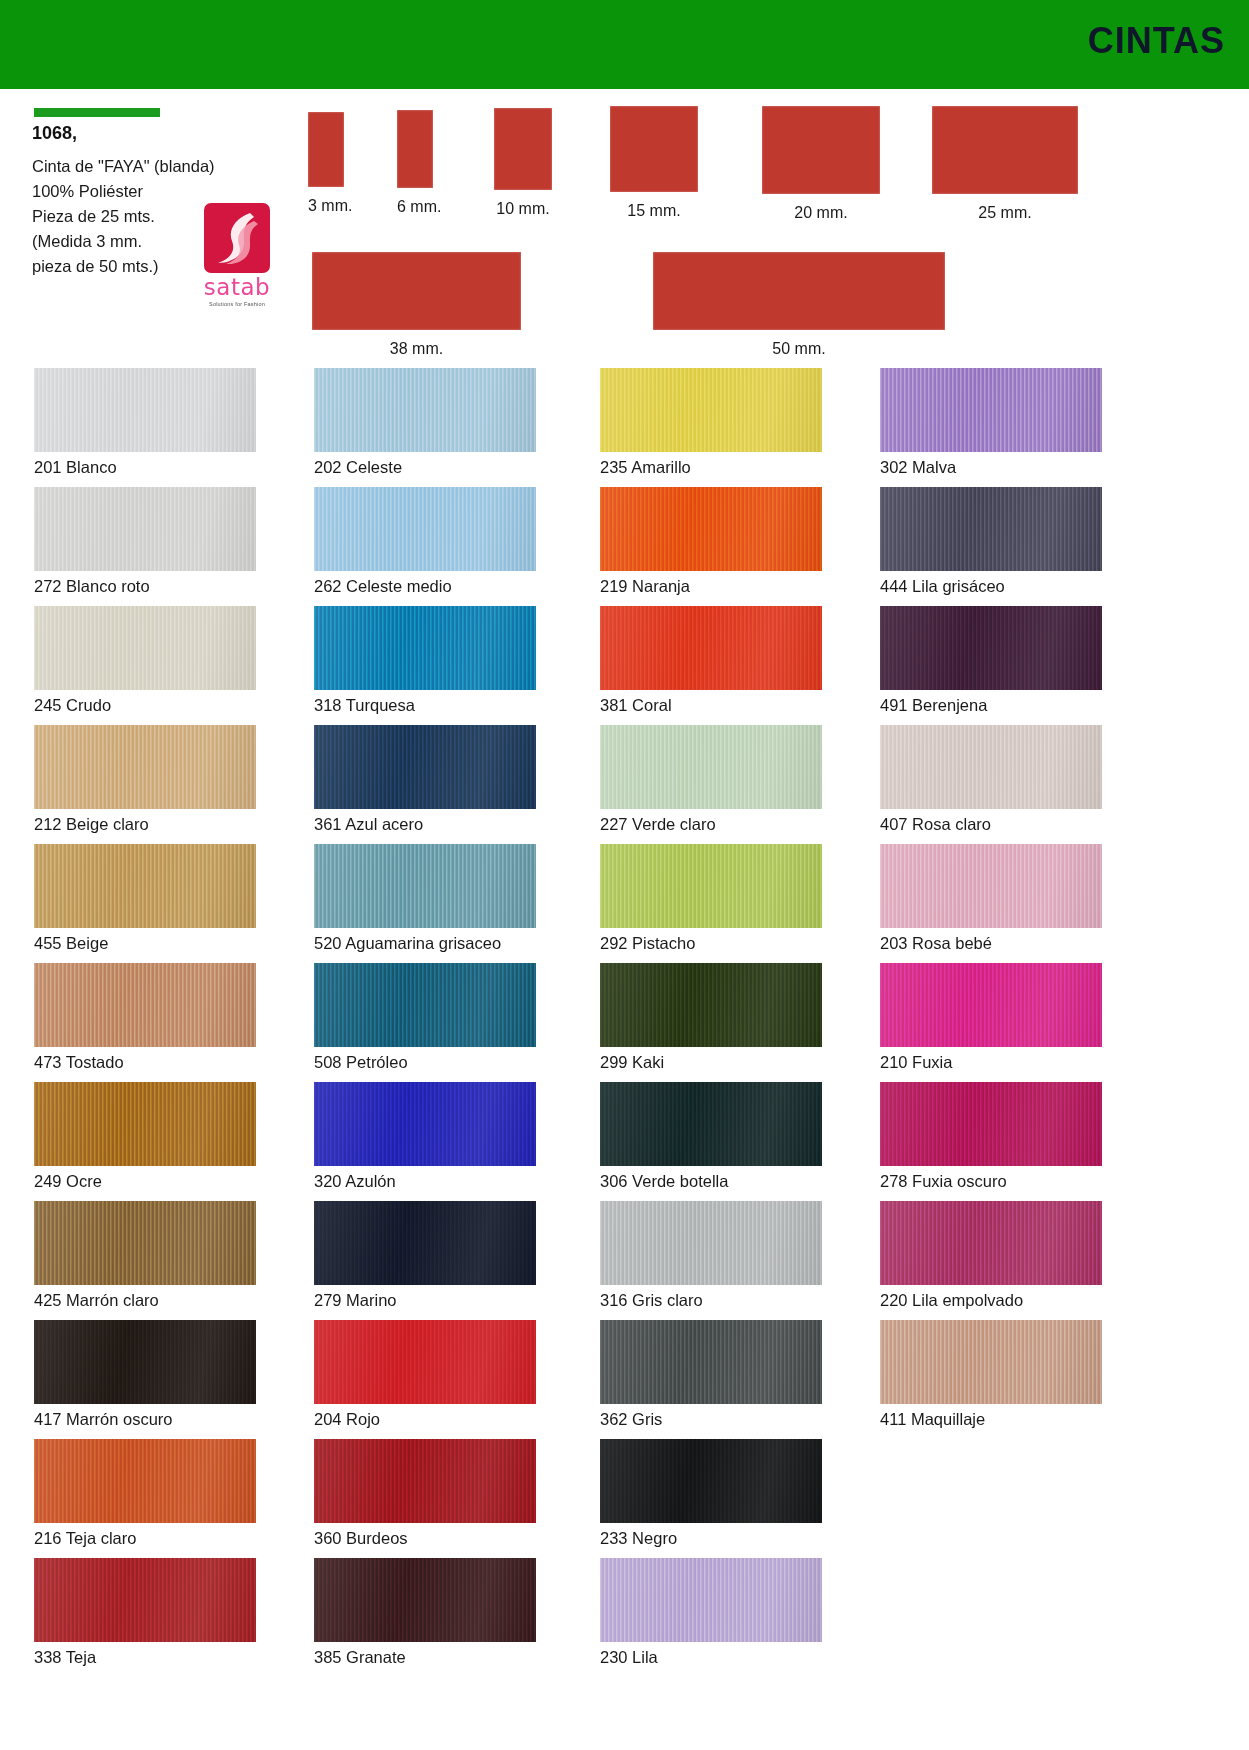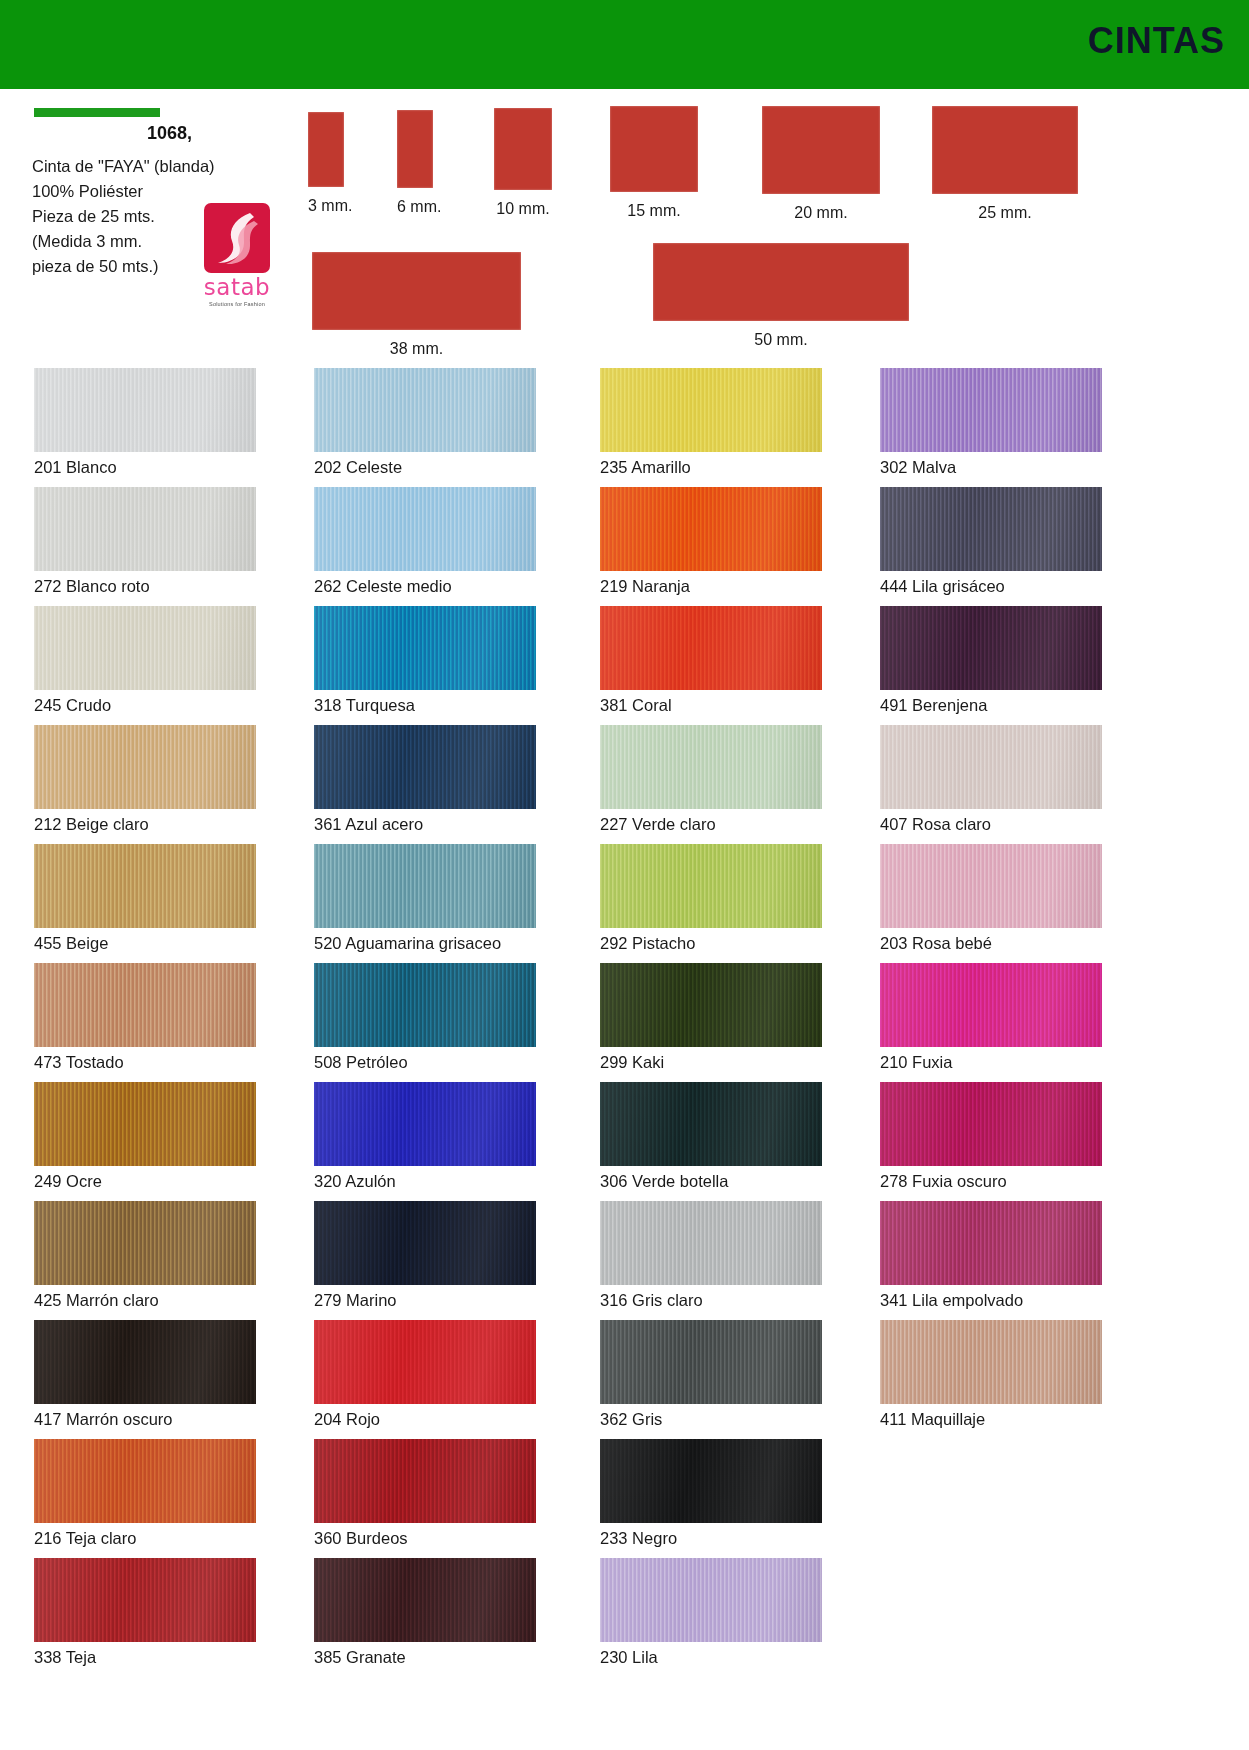--- a/index.html
+++ b/index.html
@@ -20,21 +20,21 @@
   .header-title{
     position:absolute;right:24px;top:20px;
     color:#0f172a;
     font-size:36px;font-weight:bold;letter-spacing:1px;
     font-family:"Liberation Sans", sans-serif;
   }
 
   
   .info-block{position:absolute;left:32px;top:108px;width:250px;}
   .green-rule{width:126px;height:9px;background:#1c9c1c;margin:0 0 6px 2px;}
-  .ref-code{font-size:18px;font-weight:bold;text-align:right;width:160px;margin:0 0 10px 0;}
+  .ref-code{font-size:18px;font-weight:bold;text-align:left;width:160px;margin:0 0 10px 0;}
   .info-line{font-size:16.5px;line-height:25px;color:#1a1a1a;white-space:nowrap;}
 
   
   .logo-wrap{position:absolute;left:196px;top:203px;width:82px;}
   .logo-mark{
     width:66px;height:70px;border-radius:7px;
     background:#d3163f;
     position:relative;overflow:hidden;margin:0 auto;
   }
   .logo-mark svg{position:absolute;left:0;top:0;}
@@ -152,21 +152,21 @@
       <div class="wlabel">20 mm.</div>
     </div>
     <div class="wsample" style="left: 932px; top: -2px; width: 146px;">
       <div class="wswatch" style="height: 88px; background: rgb(192, 57, 47);"></div>
       <div class="wlabel">25 mm.</div>
     </div>
     <div class="wsample" style="left: 312px; top: 144px; width: 209px;">
       <div class="wswatch" style="height: 78px; background: rgb(192, 57, 47);"></div>
       <div class="wlabel">38 mm.</div>
     </div>
-    <div class="wsample" style="left: 653px; top: 135px; width: 256px;">
+    <div class="wsample" style="left: 653px; top: 144px; width: 292px;">
       <div class="wswatch" style="height: 78px; background: rgb(192, 57, 47);"></div>
       <div class="wlabel">50 mm.</div>
     </div>
   </div>
 
 <div class="grid">
   <div class="col col1">
       <div class="swatch-item">
         <div class="swatch" style="background: rgb(216, 218, 219);">
           <div class="rib"></div>
@@ -451,21 +451,21 @@
           <div class="rib"></div>
           <div class="sheen"></div>
         </div>
         <div class="swatch-label">278 Fuxia oscuro</div>
       </div>
       <div class="swatch-item">
         <div class="swatch" style="background: rgb(171, 52, 104);">
           <div class="rib"></div>
           <div class="sheen"></div>
         </div>
-        <div class="swatch-label">341 Lila empolvado</div>
+        <div class="swatch-label">220 Lila empolvado</div>
       </div>
       <div class="swatch-item">
         <div class="swatch" style="background: rgb(201, 161, 140);">
           <div class="rib"></div>
           <div class="sheen"></div>
         </div>
         <div class="swatch-label">411 Maquillaje</div>
       </div>
     </div>
 </div>

